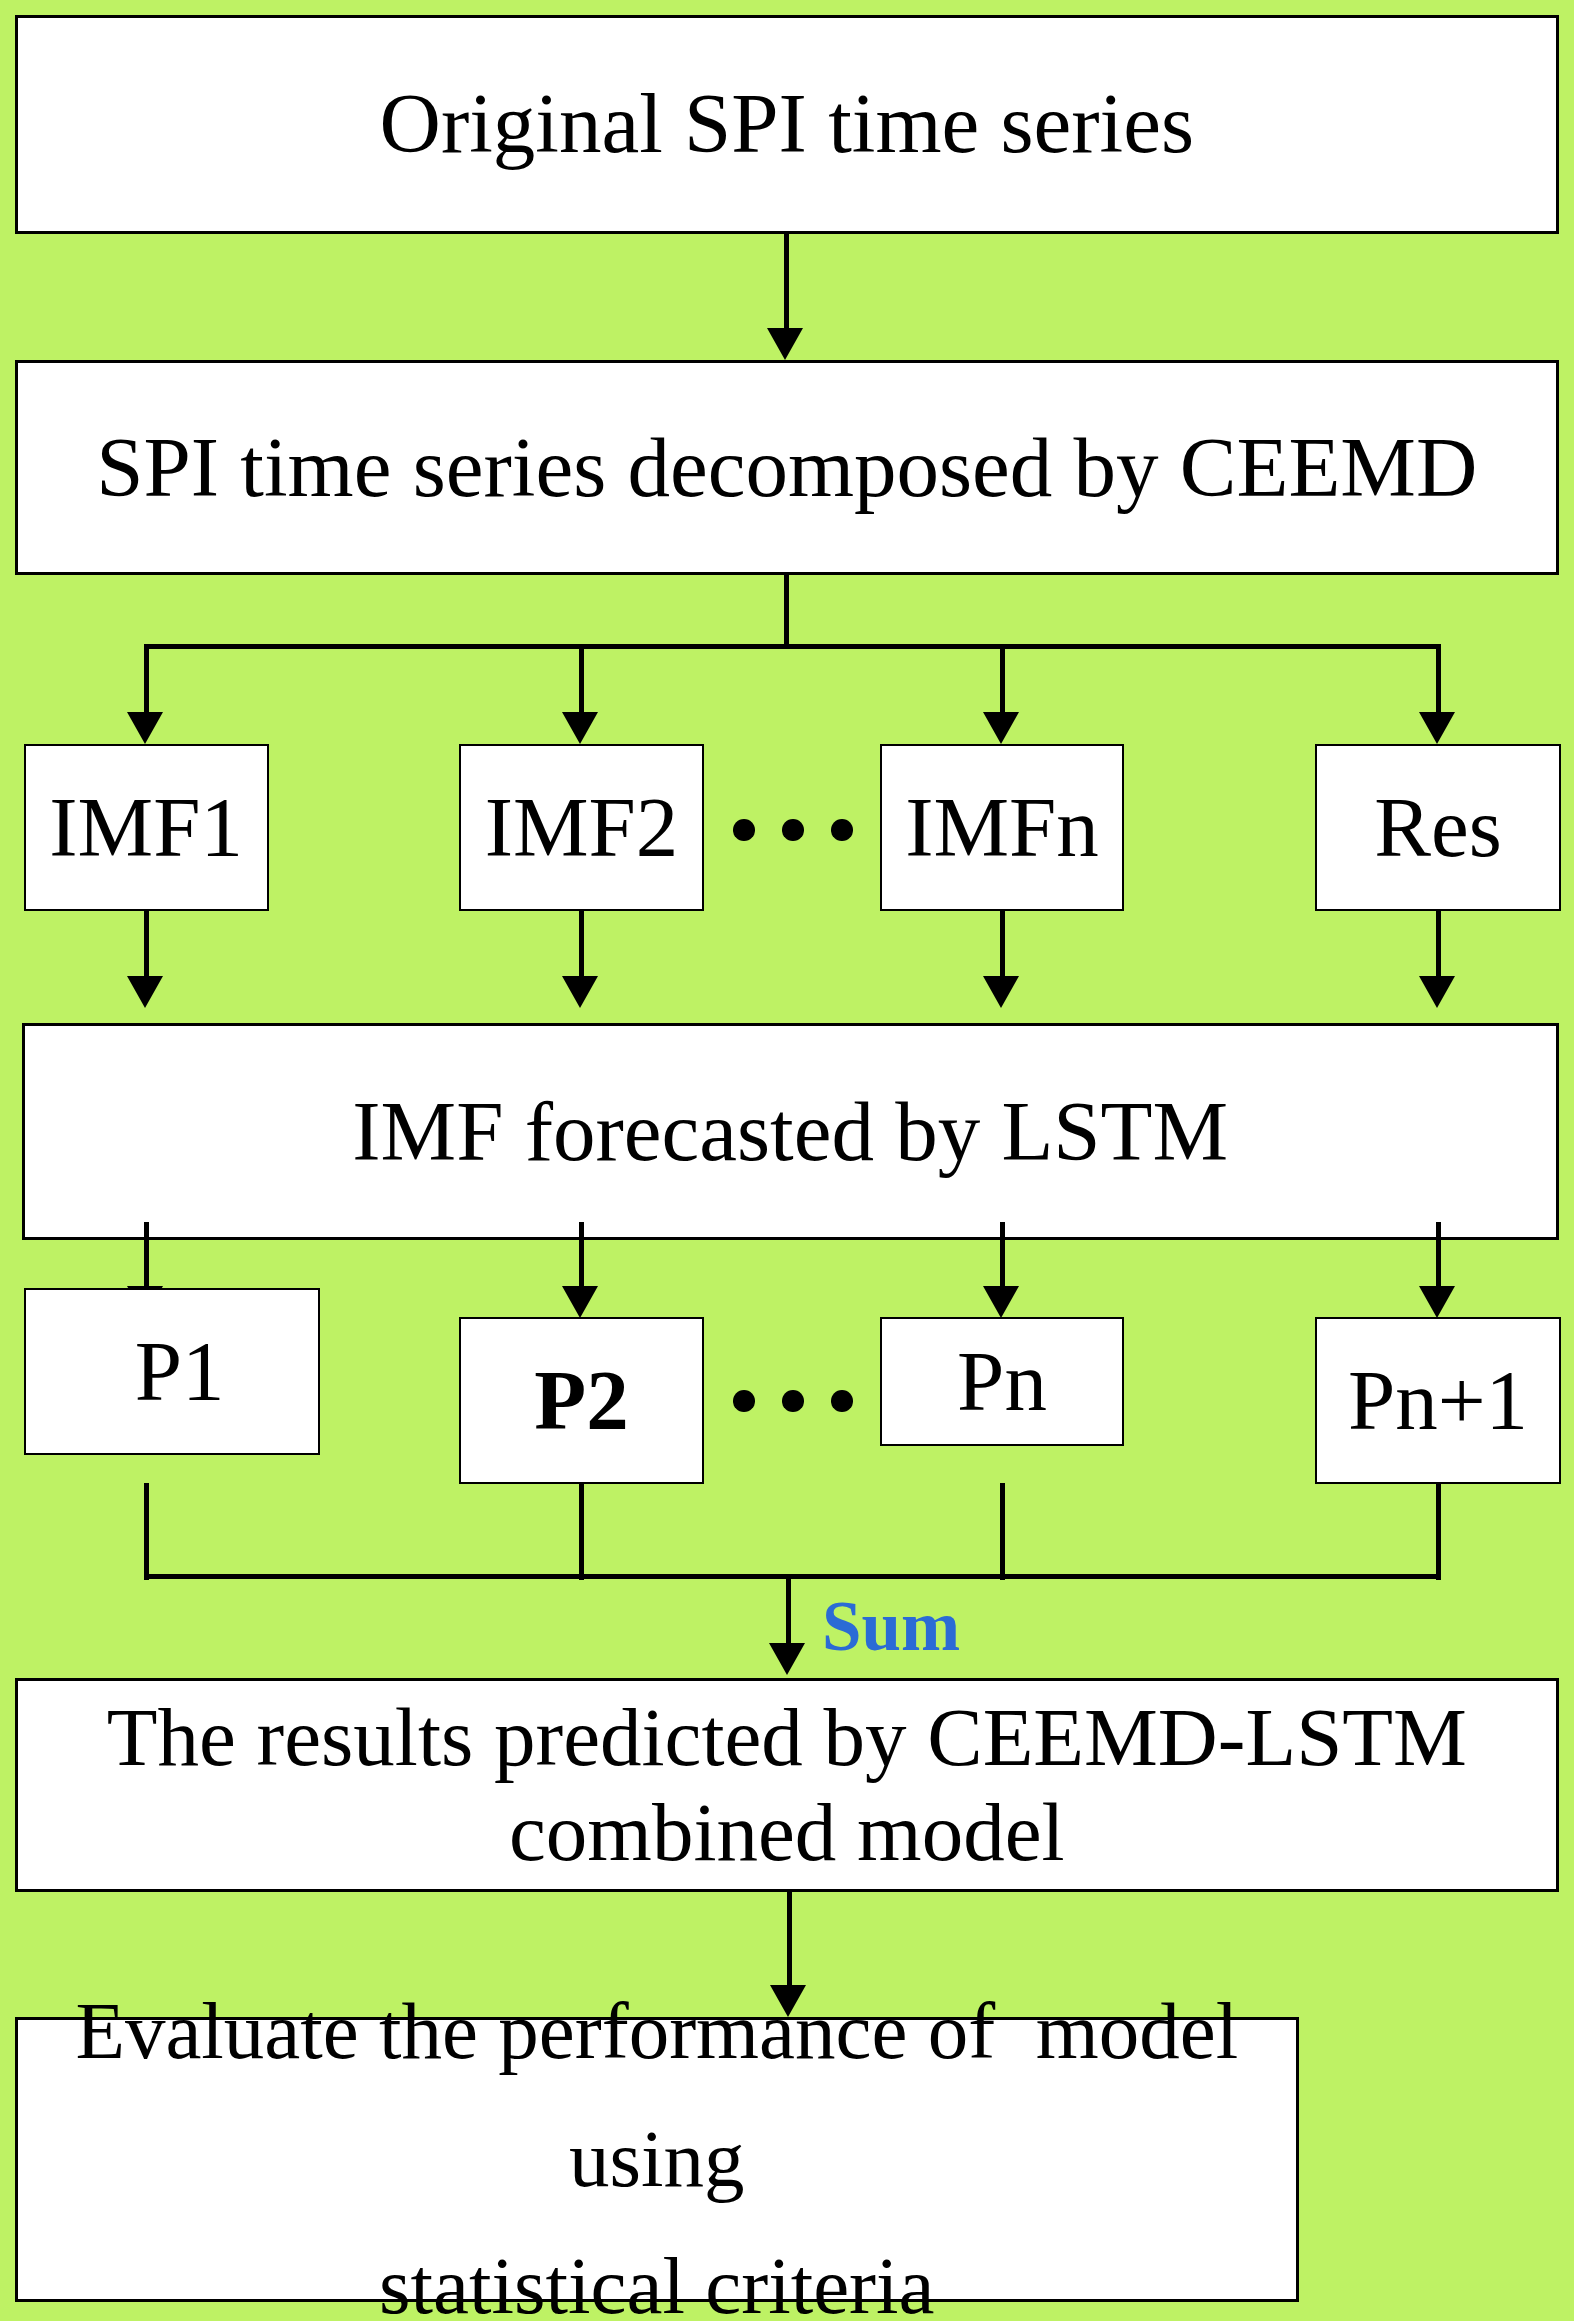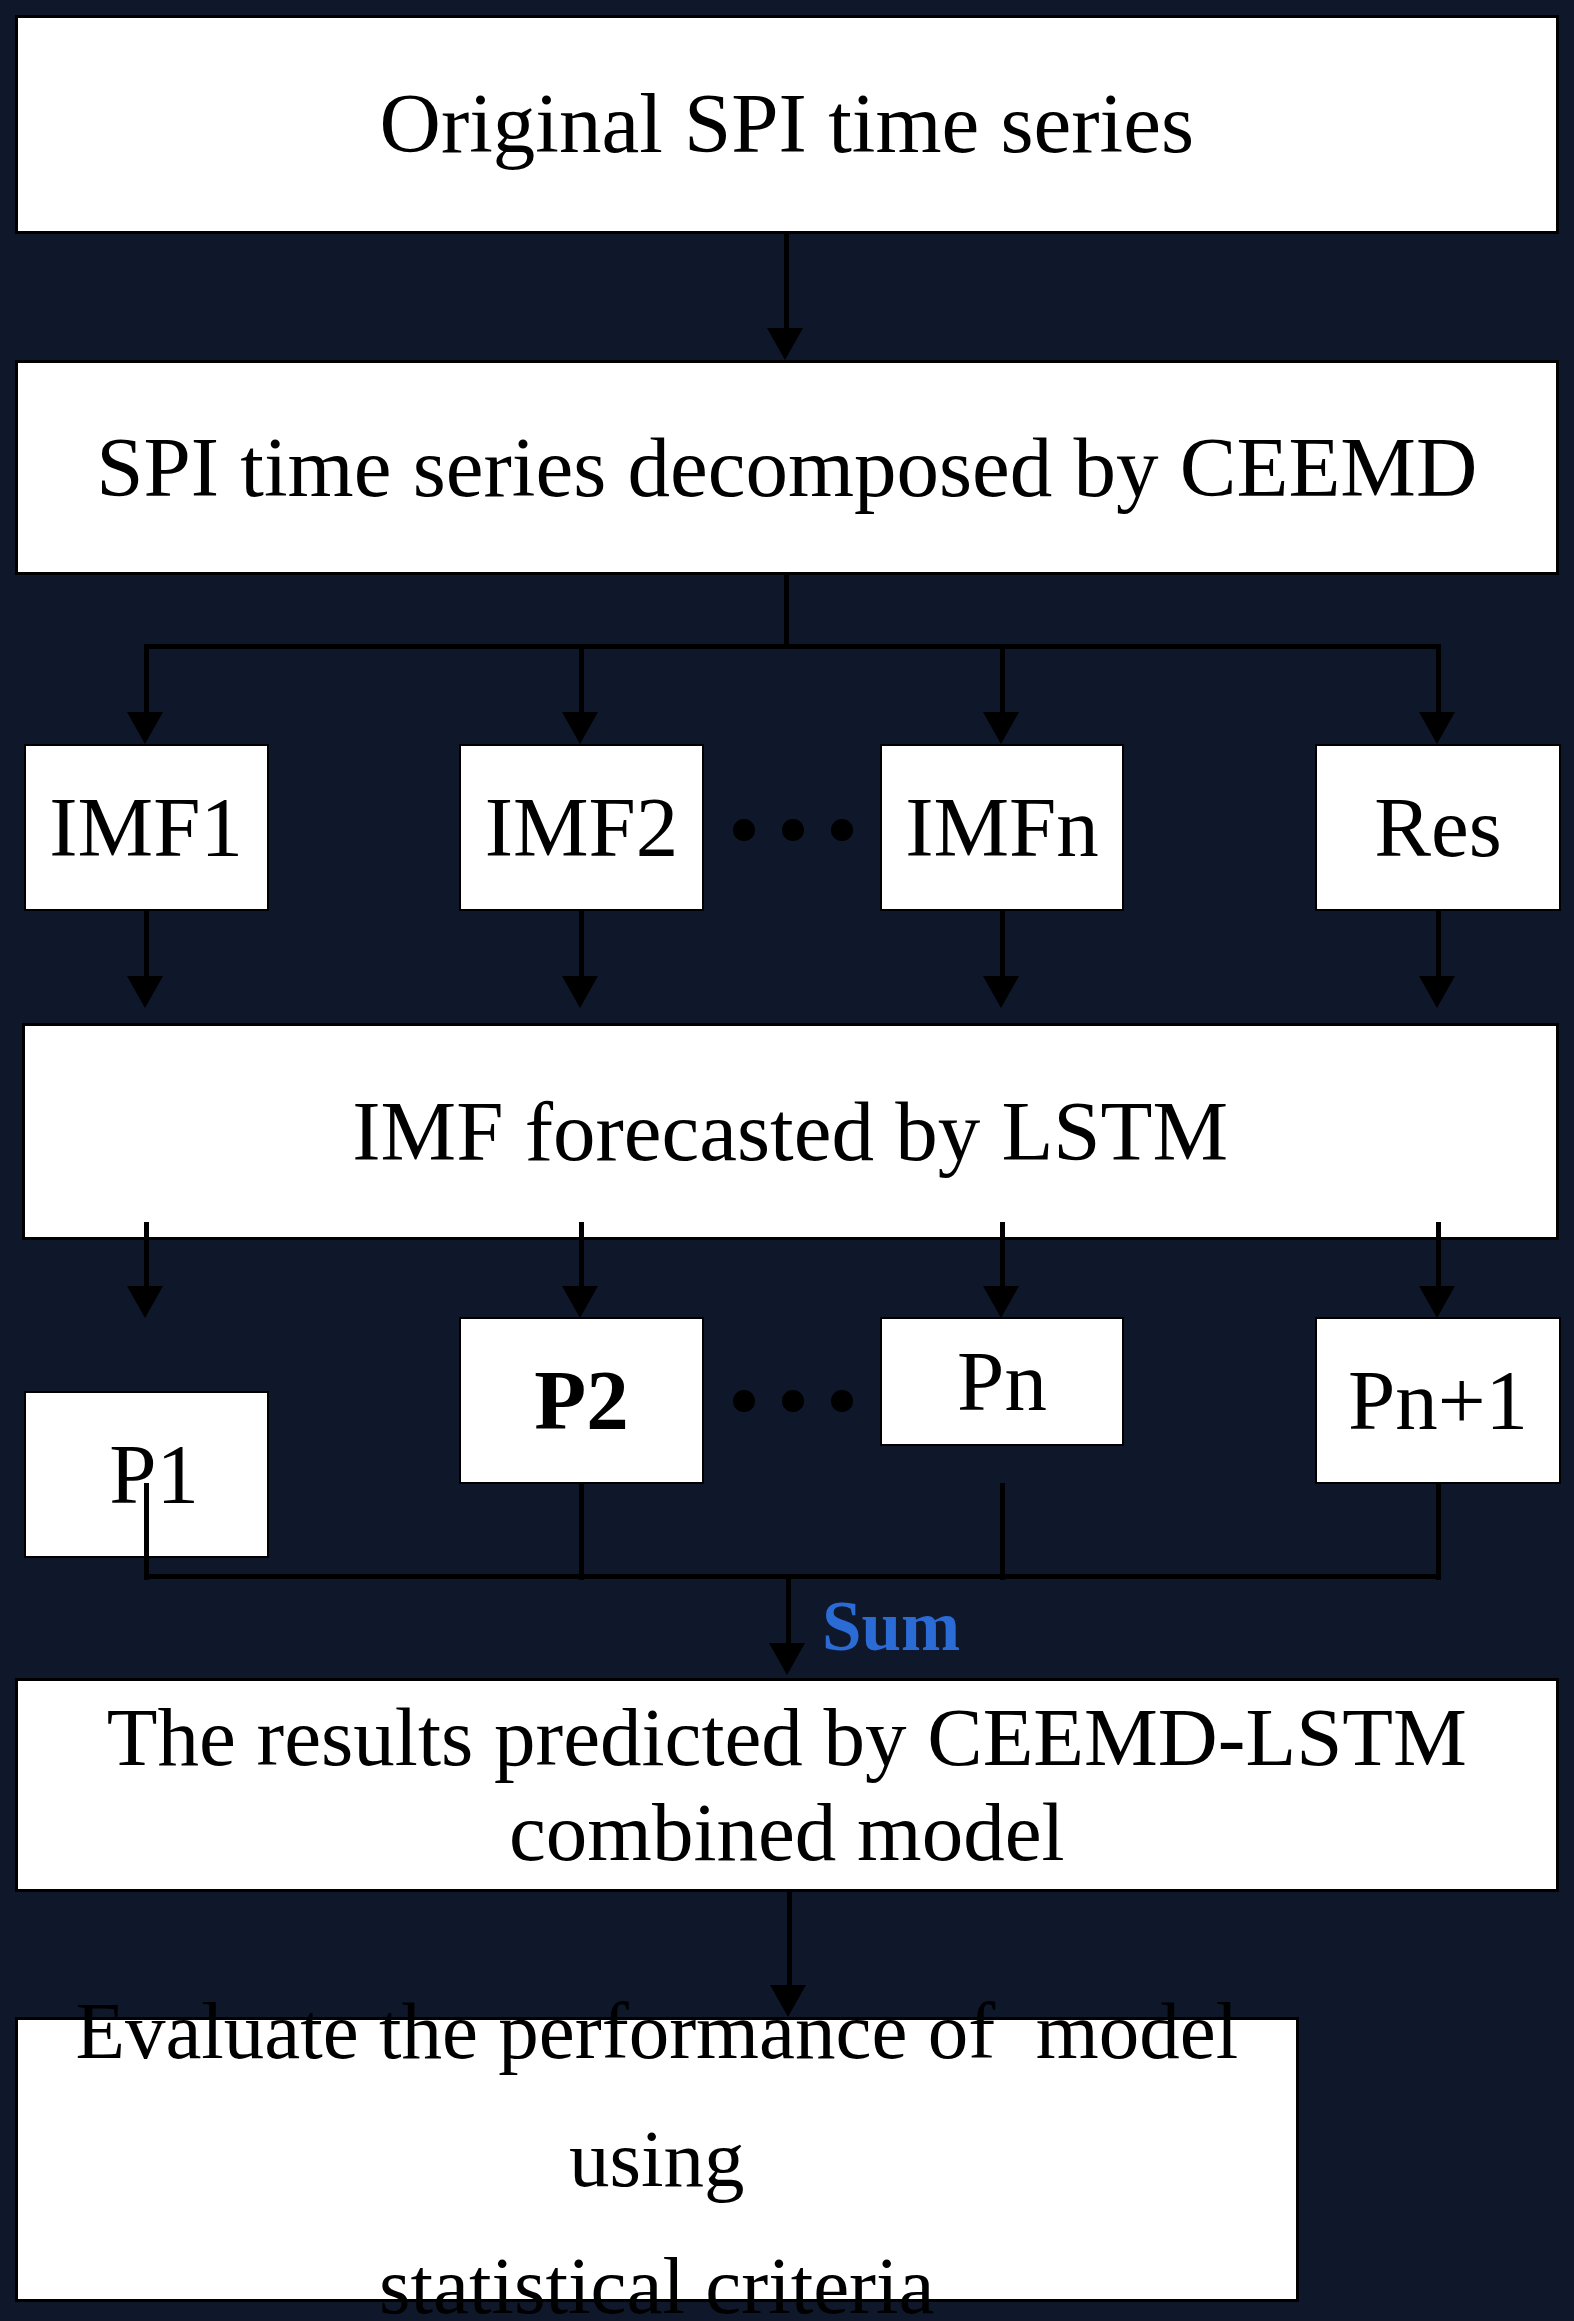--- a/index.html
+++ b/index.html
@@ -1,20 +1,20 @@
 <!DOCTYPE html>
 <html><head>
 <meta charset="utf-8">
 <style>
   html, body { margin: 0; padding: 0; background: #ffffff; }
   .canvas {
     position: relative;
     width: 1574px;
     height: 2322px;
-    background: #0f172a;
+    background: #bef264;
     font-family: "Liberation Serif", "DejaVu Serif", serif;
     color: #000000;
     overflow: hidden;
   }
   .box {
     position: absolute;
     box-sizing: border-box;
     background: #ffffff;
     border: 3px solid #000000;
     display: flex;
@@ -117,21 +117,21 @@
 
   <div class="vl" style="left:144px; top:1222px; height:66px;"></div>
   <div class="ah" style="left:127px; top:1286px;"></div>
   <div class="vl" style="left:579px; top:1222px; height:66px;"></div>
   <div class="ah" style="left:562px; top:1286px;"></div>
   <div class="vl" style="left:1000px; top:1222px; height:66px;"></div>
   <div class="ah" style="left:983px; top:1286px;"></div>
   <div class="vl" style="left:1436px; top:1222px; height:66px;"></div>
   <div class="ah" style="left:1419px; top:1286px;"></div>
 
-  <div class="box small" style="left:23.6px; top:1391px; width:245px; height:167px;padding-left:16px;">
+  <div class="box small" style="left:23.6px; top:1288px; width:296px; height:167px;padding-left:16px;">
     <span class="line">P1</span>
   </div>
   <div class="box small" style="left:459px; top:1317px; width:245px; height:167px;font-weight:bold;">
     <span class="line">P2</span>
   </div>
   <div class="dots" style="left:733px; top:1390px; width:120px; height:21.7px;">
     <i></i>
       <i></i>
       <i></i>
   </div>

